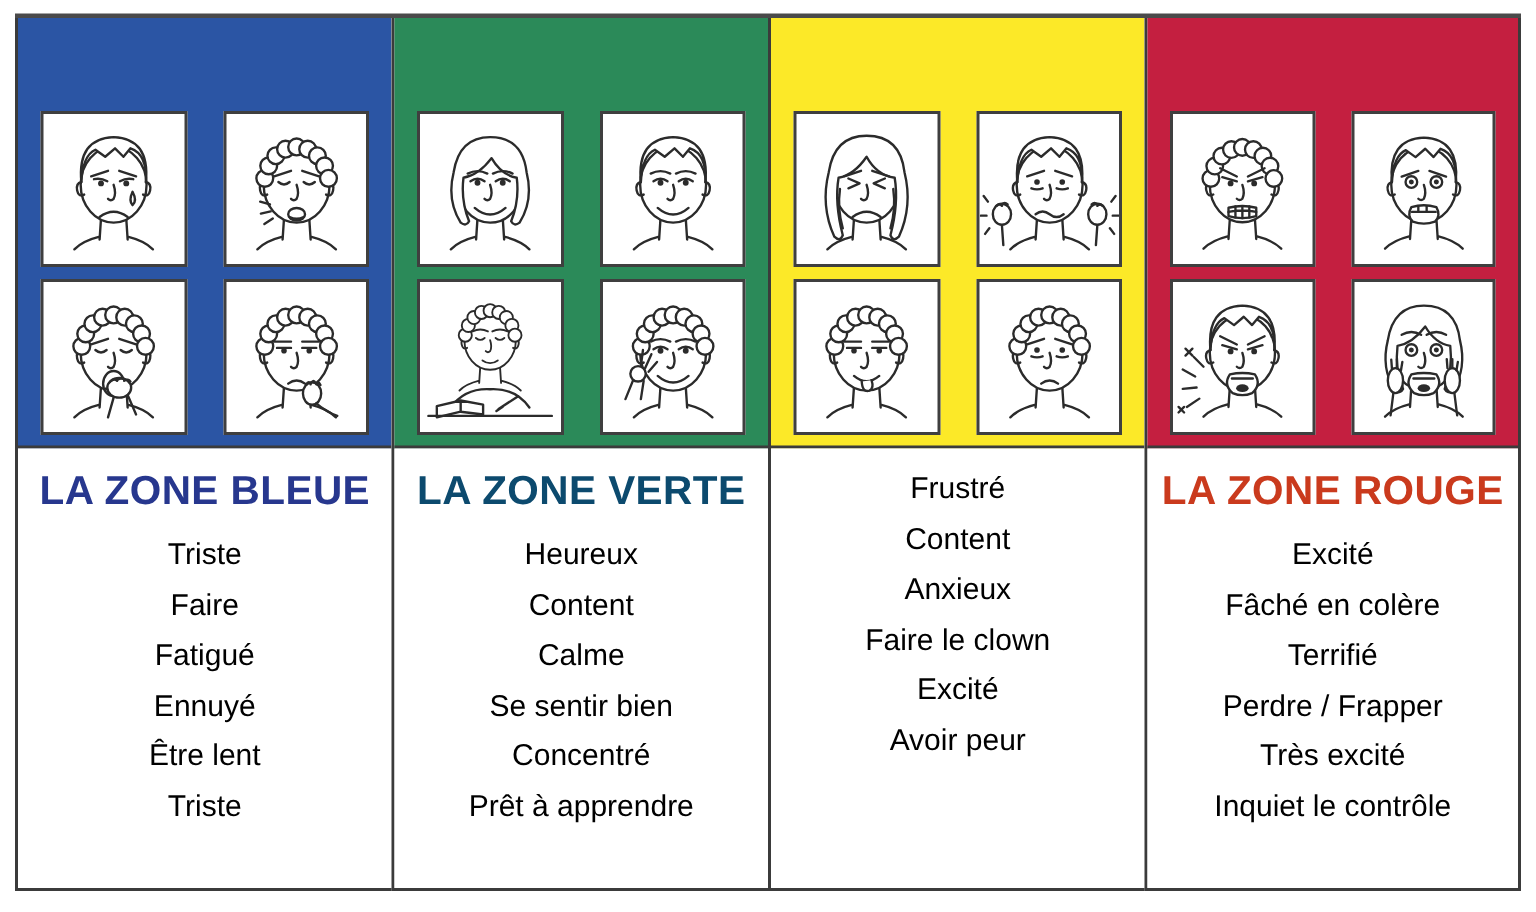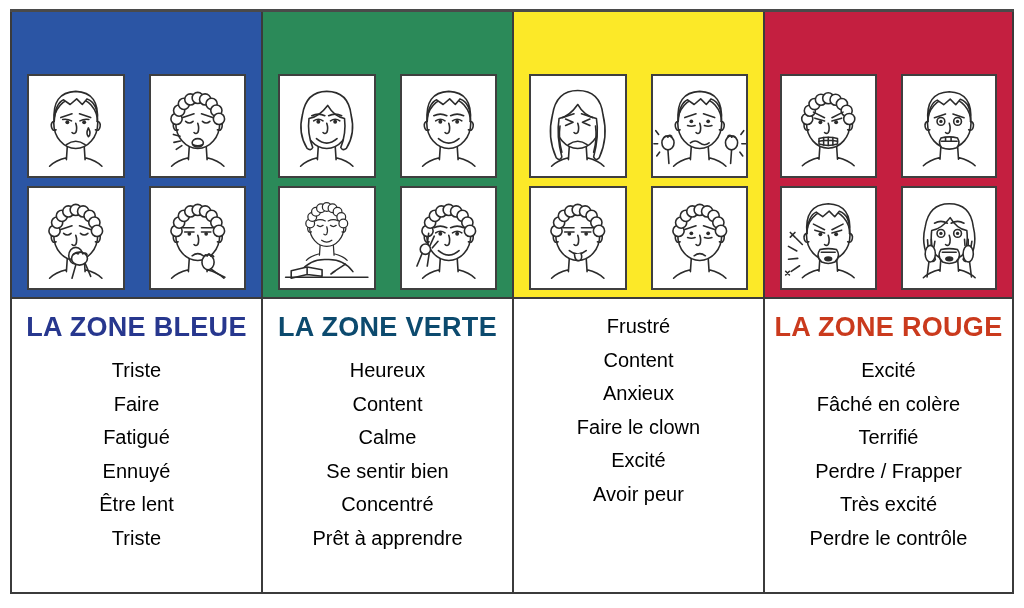--- a/index.html
+++ b/index.html
@@ -408,18 +408,18 @@
           </div>
     </div>
     <div class="textbox">
       <h2 class="zone-title" style="color: rgb(202, 58, 29);">LA ZONE ROUGE</h2>
       <ul class="words">
             <li>Excité</li>
             <li>Fâché en colère</li>
             <li>Terrifié</li>
             <li>Perdre / Frapper</li>
             <li>Très excité</li>
-            <li>Perdre le contrôle</li>
+            <li>Inquiet le contrôle</li>
           </ul>
     </div>
   </section>
 </div>
 </div>
 
 </body></html>

